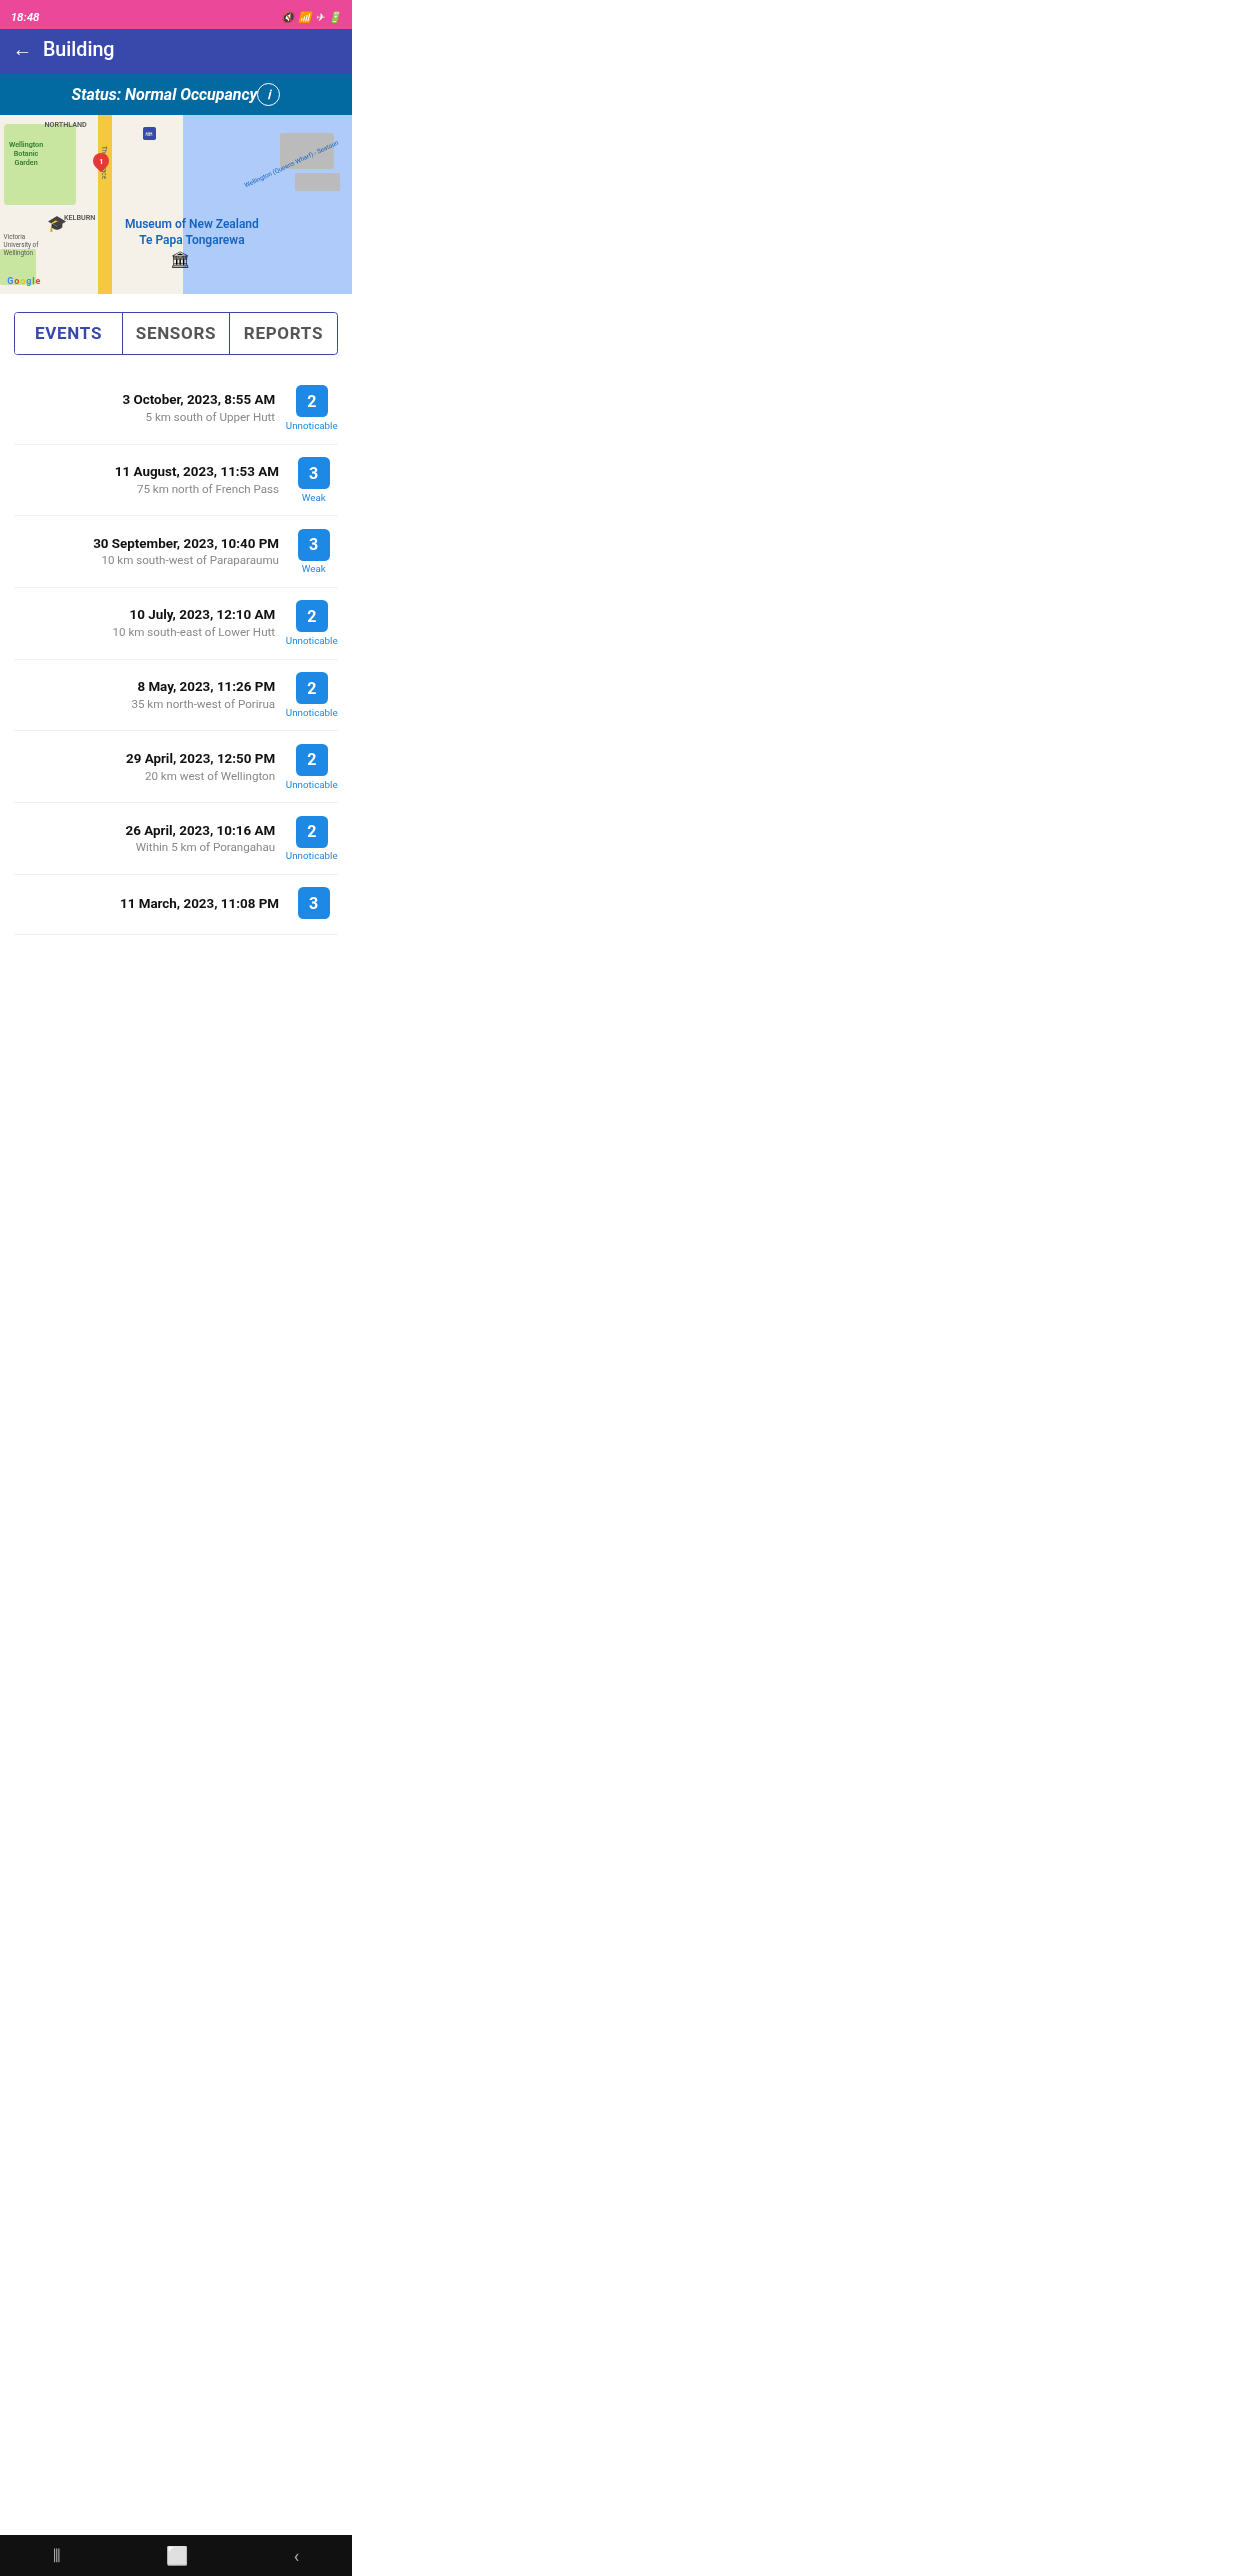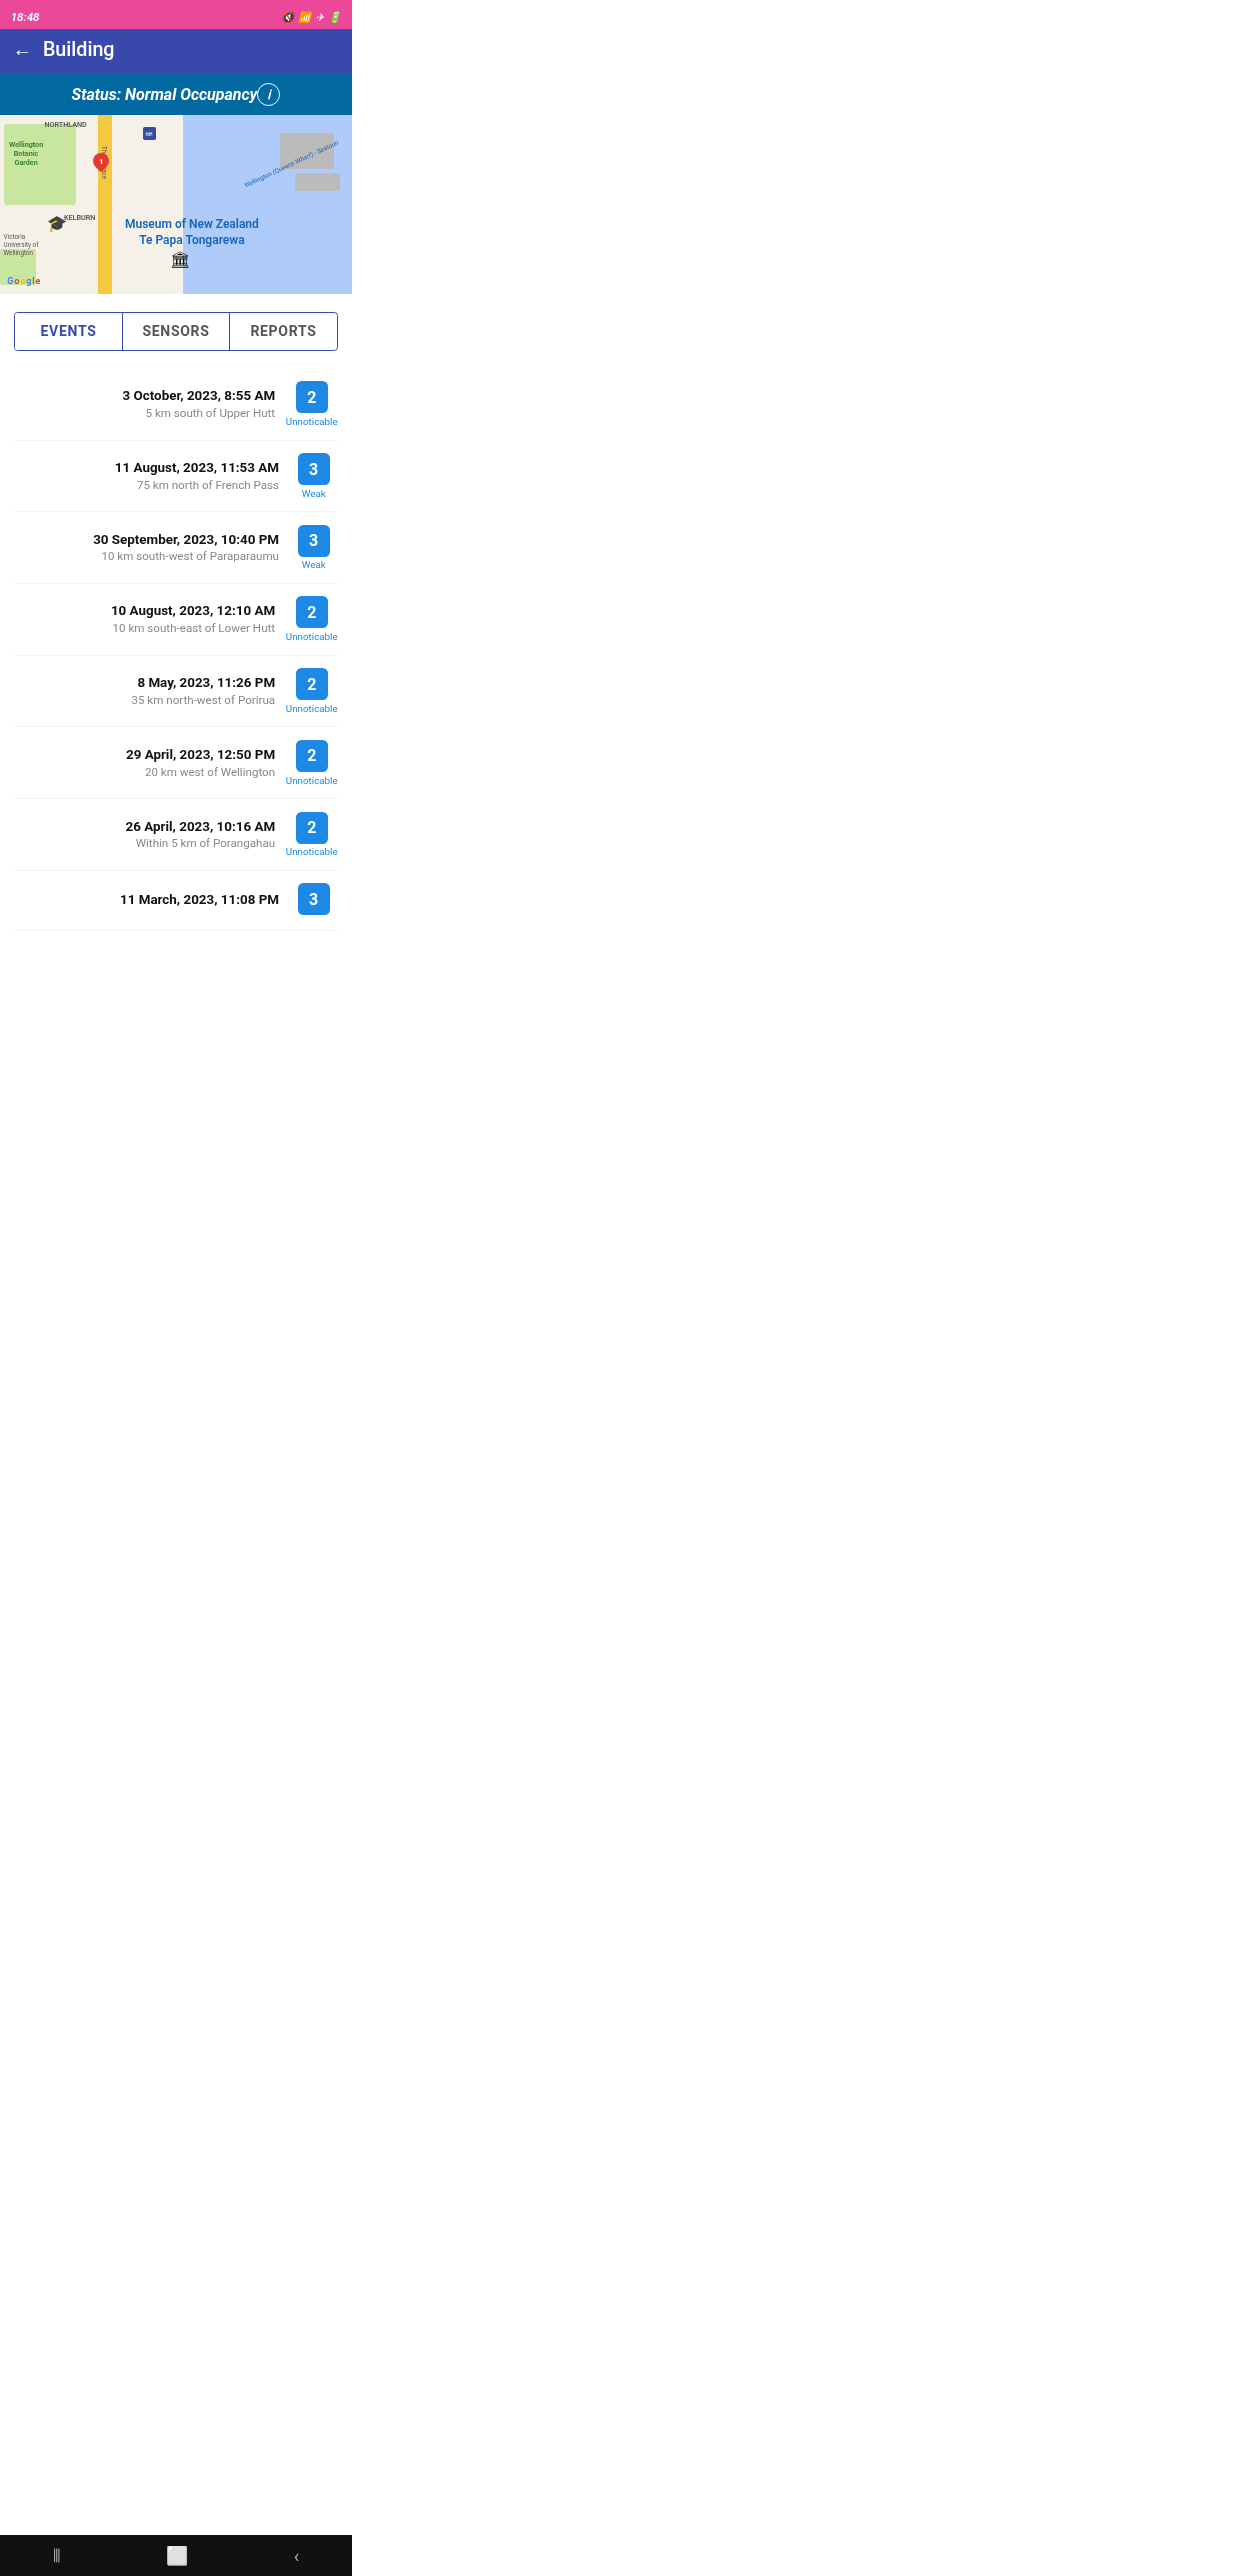--- a/index.html
+++ b/index.html
@@ -304,21 +304,21 @@
       margin: 18px 14.3px;
       border: 1.3px solid #3949AB;
       border-radius: 3.6px;
       overflow: hidden;
     }
 
     .tab {
       flex: 1;
       text-align: center;
       padding: 10.7px 7.2px;
-      font-size: 14px;
+      font-size: 17px;
       font-weight: 700;
       letter-spacing: 0.7px;
       cursor: pointer;
       color: #555;
       border-right: 1.3px solid #3949AB;
     }
 
     .tab:last-child {
       border-right: none;
     }
@@ -514,21 +514,21 @@
         <div class="event-date">30 September, 2023, 10:40 PM</div>
         <div class="event-location">10 km south-west of Paraparaumu</div>
       </div>
       <div class="event-badge">
         <div class="badge-number">3</div>
         <div class="badge-label">Weak</div>
       </div>
     </div>
     <div class="event-item">
       <div class="event-info">
-        <div class="event-date">10 August, 2023, 12:10 AM</div>
+        <div class="event-date">10 July, 2023, 12:10 AM</div>
         <div class="event-location">10 km south-east of Lower Hutt</div>
       </div>
       <div class="event-badge">
         <div class="badge-number">2</div>
         <div class="badge-label">Unnoticable</div>
       </div>
     </div>
     <div class="event-item">
       <div class="event-info">
         <div class="event-date">8 May, 2023, 11:26 PM</div>

